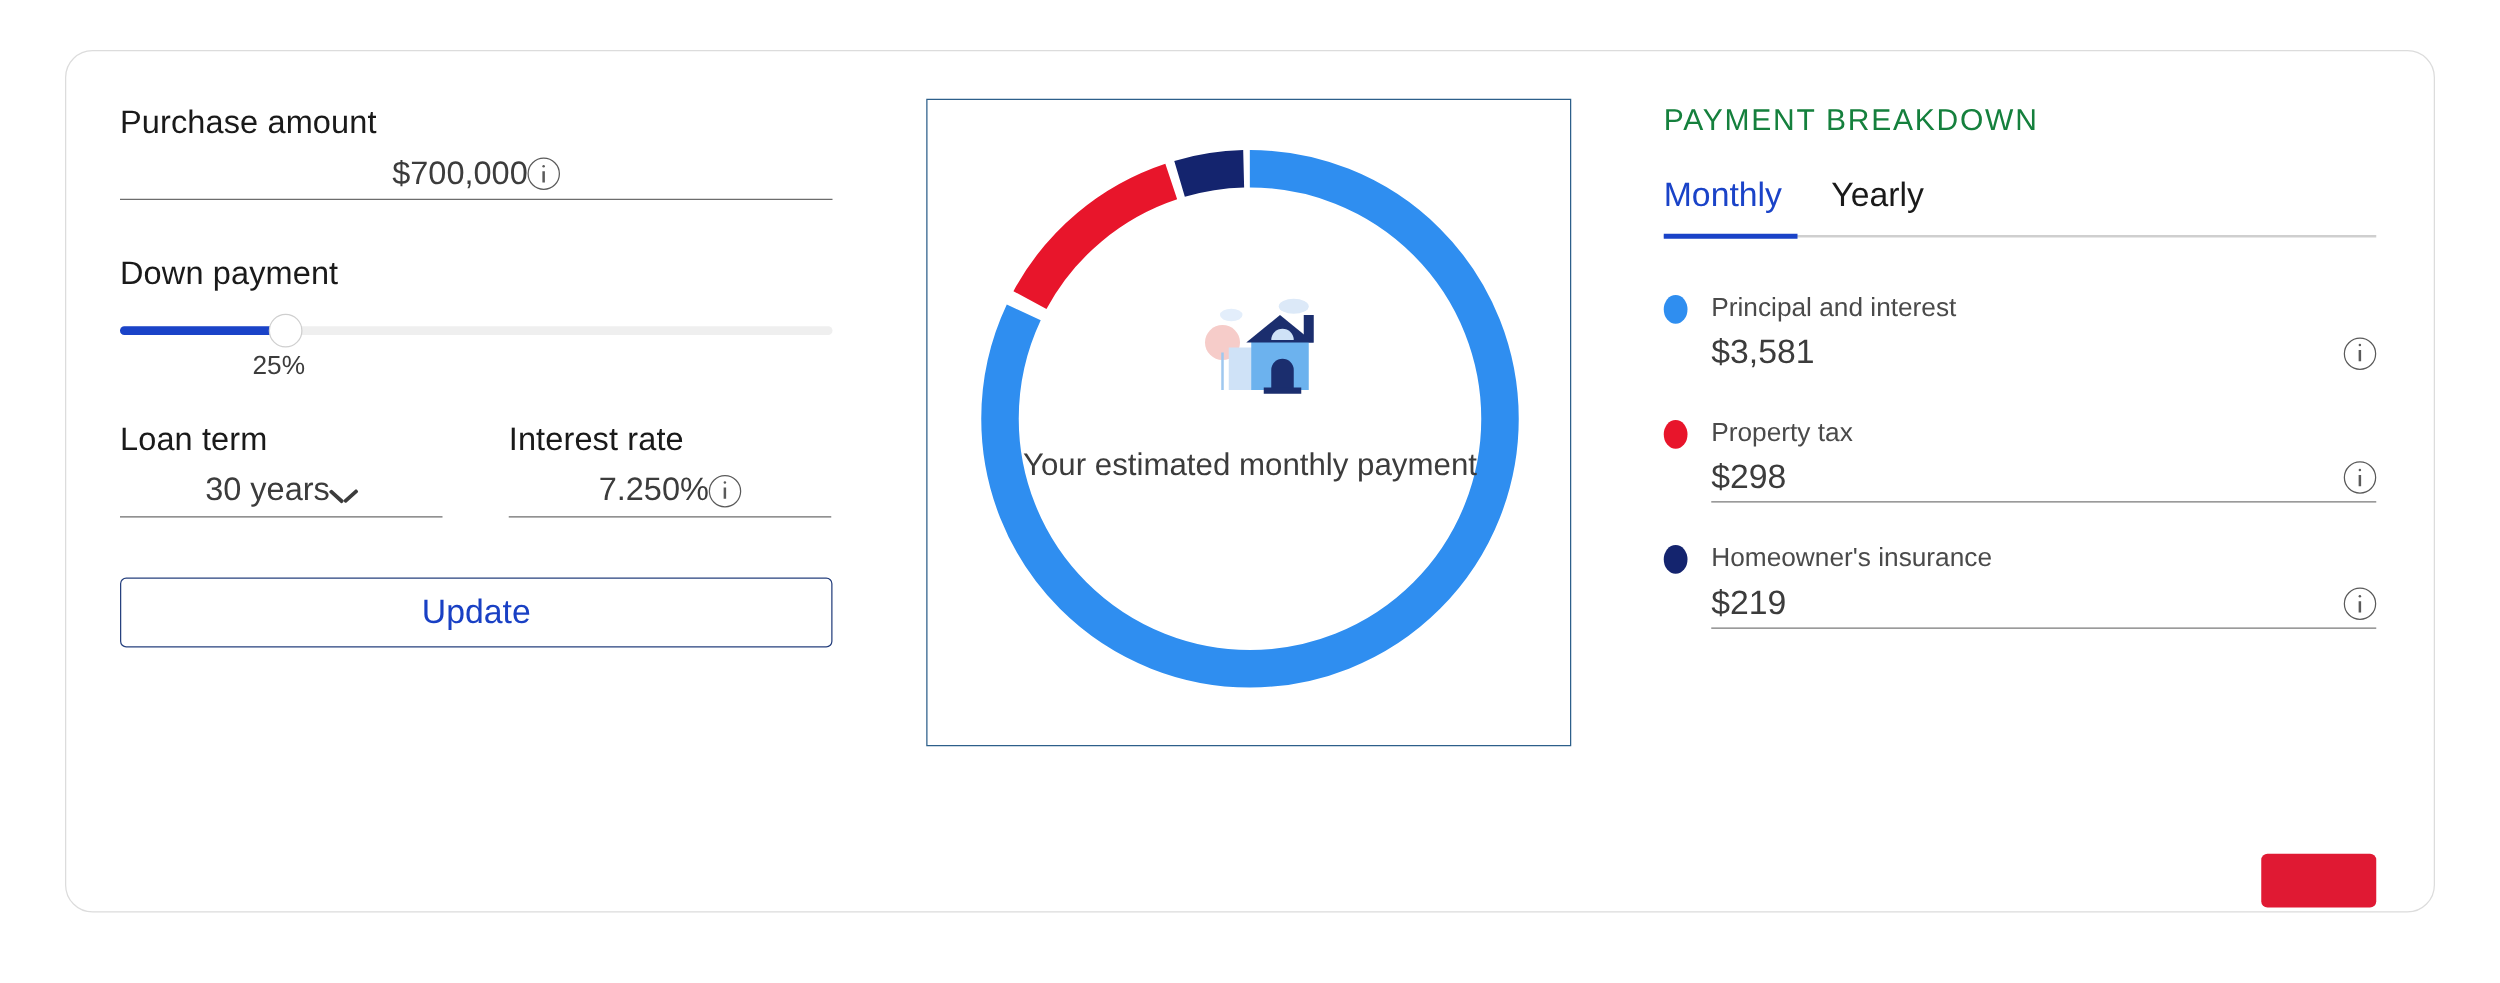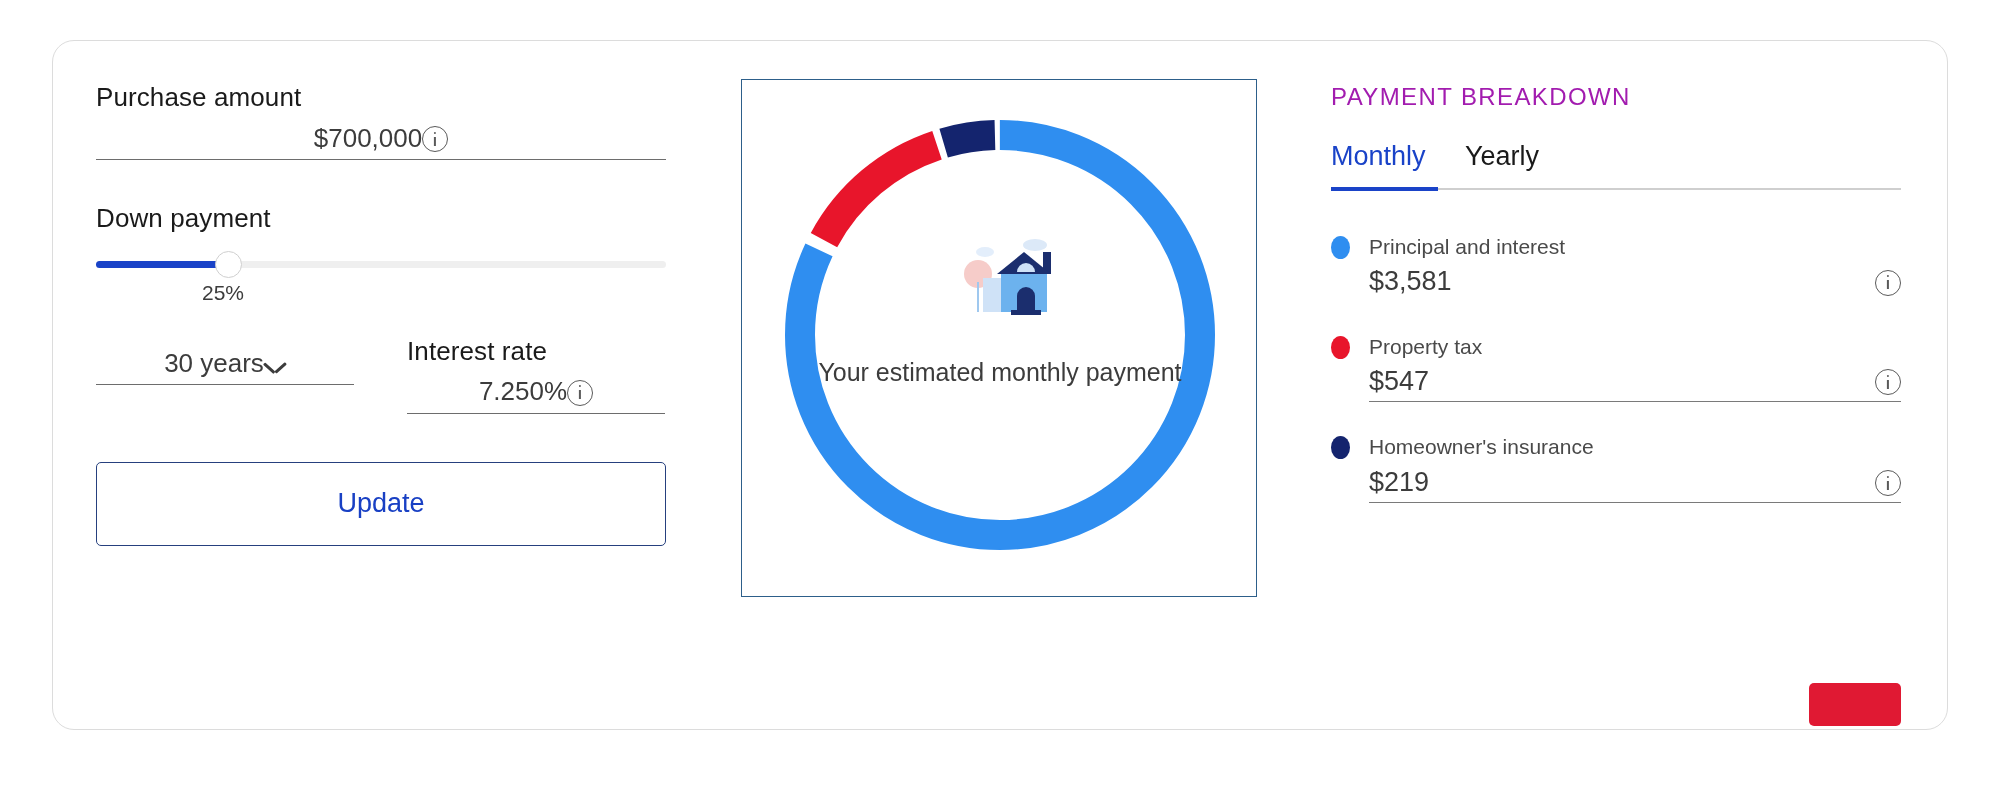--- a/index.html
+++ b/index.html
@@ -89,21 +89,21 @@
   }
   .chevron::before, .chevron::after {
     content: ""; position: absolute; top: 2px;
     width: 13.5px; height: 3px; background: #3c3c3c; border-radius: 1px;
   }
   .chevron::before { left: 0px;  transform: rotate(42deg);  transform-origin: left center; }
   .chevron::after  { right: 0px; transform: rotate(-42deg); transform-origin: right center; }
 
   .update-btn {
     margin-top: 48px;
-    width: 570px; height: 84px;
+    width: 570px; height: 56px;
     border: 1.6px solid #26407e;
     border-radius: 5px;
     background: #ffffff;
     color: #1940c4;
     font-size: 27px;
     font-family: "Liberation Sans", sans-serif;
     display: flex; align-items: center; justify-content: center;
     cursor: pointer;
   }
 
@@ -131,21 +131,21 @@
     position: absolute; left: 0; top: 297px; width: 100%;
     text-align: center;
     font-size: 84px; font-weight: bold; color: #1a2d75;
     letter-spacing: -1px; line-height: 1;
   }
 
   
   .right-col { position: absolute; left: 1278px; top: 42px; width: 570px; }
 
   .breakdown-title {
-    font-size: 24px; color: #a21caf; letter-spacing: 1.4px;
+    font-size: 24px; color: #15803d; letter-spacing: 1.4px;
   }
 
   .tabs { position: relative; margin-top: 30px; height: 56px; }
   .tab {
     position: absolute; top: 0;
     font-size: 27px; color: #1a1a1a; cursor: pointer;
   }
   .tab.active { color: #1a43c8; }
   .tab-monthly { left: 0; }
   .tab-yearly { left: 134px; }
@@ -200,20 +200,21 @@
       <div class="slider-wrap">
         <div class="slider-track"></div>
         <div class="slider-fill"></div>
         <div class="slider-thumb"></div>
         <div class="slider-pct">25%</div>
       </div>
     </div>
 
     <div class="two-up">
       <div class="field">
+        <div class="field-label">Loan term</div>
         <div class="field-row">
           <span class="field-value">30 years</span>
           <span class="chevron"></span>
         </div>
       </div>
       <div class="field">
         <div class="field-label">Interest rate</div>
         <div class="field-row">
           <span class="field-value">7.250%</span>
           <span class="info-icon"></span>
@@ -275,21 +276,21 @@
         <div class="legend-row">
           <span class="legend-value">$3,581</span>
           <span class="info-icon"></span>
         </div>
       </div>
 
       <div class="legend-item">
         <span class="legend-dot" style="background:#e8152b"></span>
         <div class="legend-label">Property tax</div>
         <div class="legend-row ruled">
-          <span class="legend-value">$547</span>
+          <span class="legend-value">$298</span>
           <span class="info-icon"></span>
         </div>
       </div>
 
       <div class="legend-item">
         <span class="legend-dot" style="background:#14246e"></span>
         <div class="legend-label">Homeowner's insurance</div>
         <div class="legend-row ruled">
           <span class="legend-value">$219</span>
           <span class="info-icon"></span>

